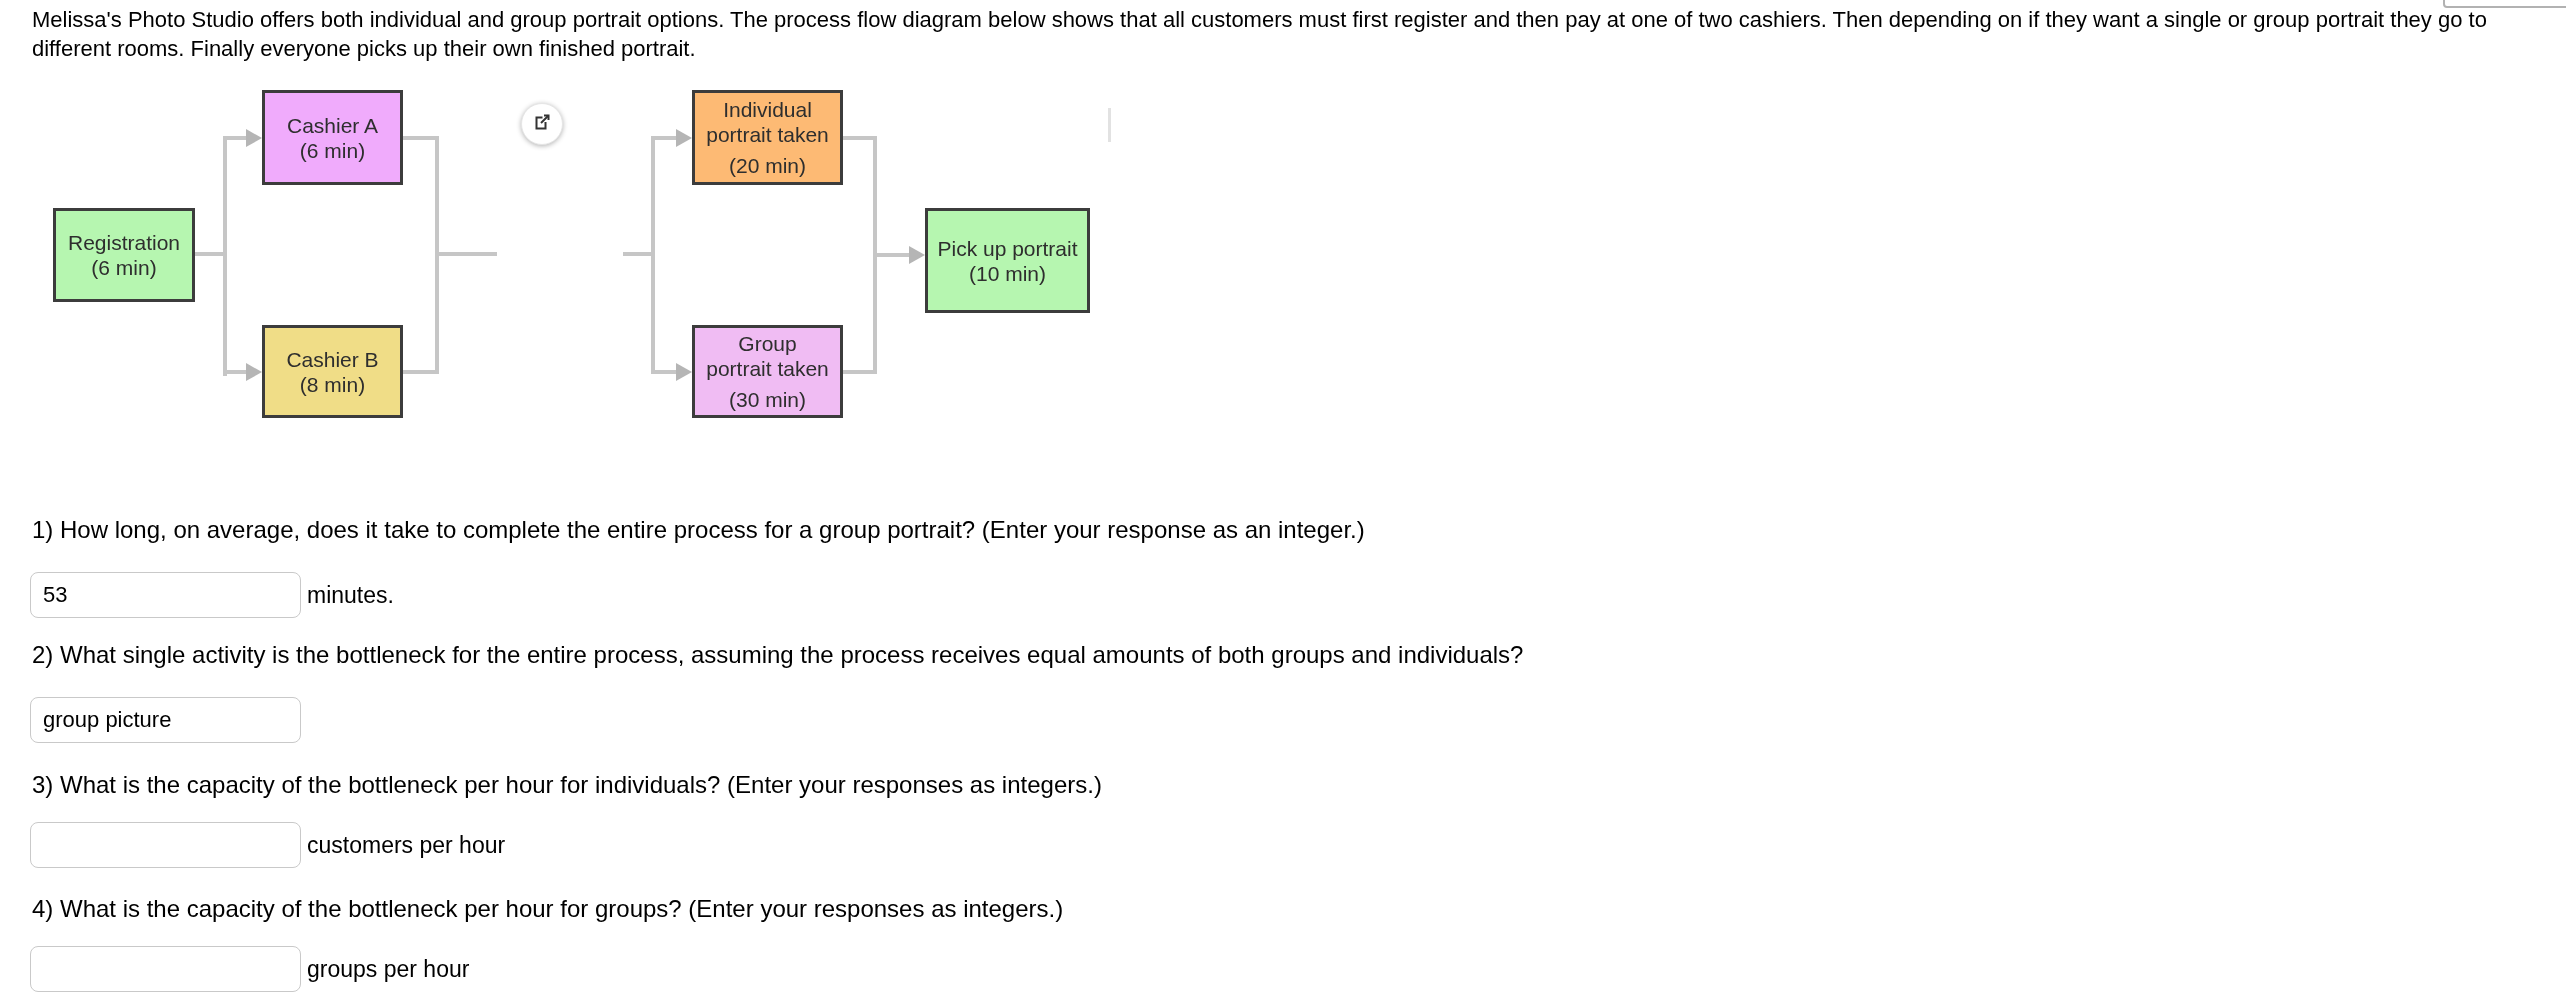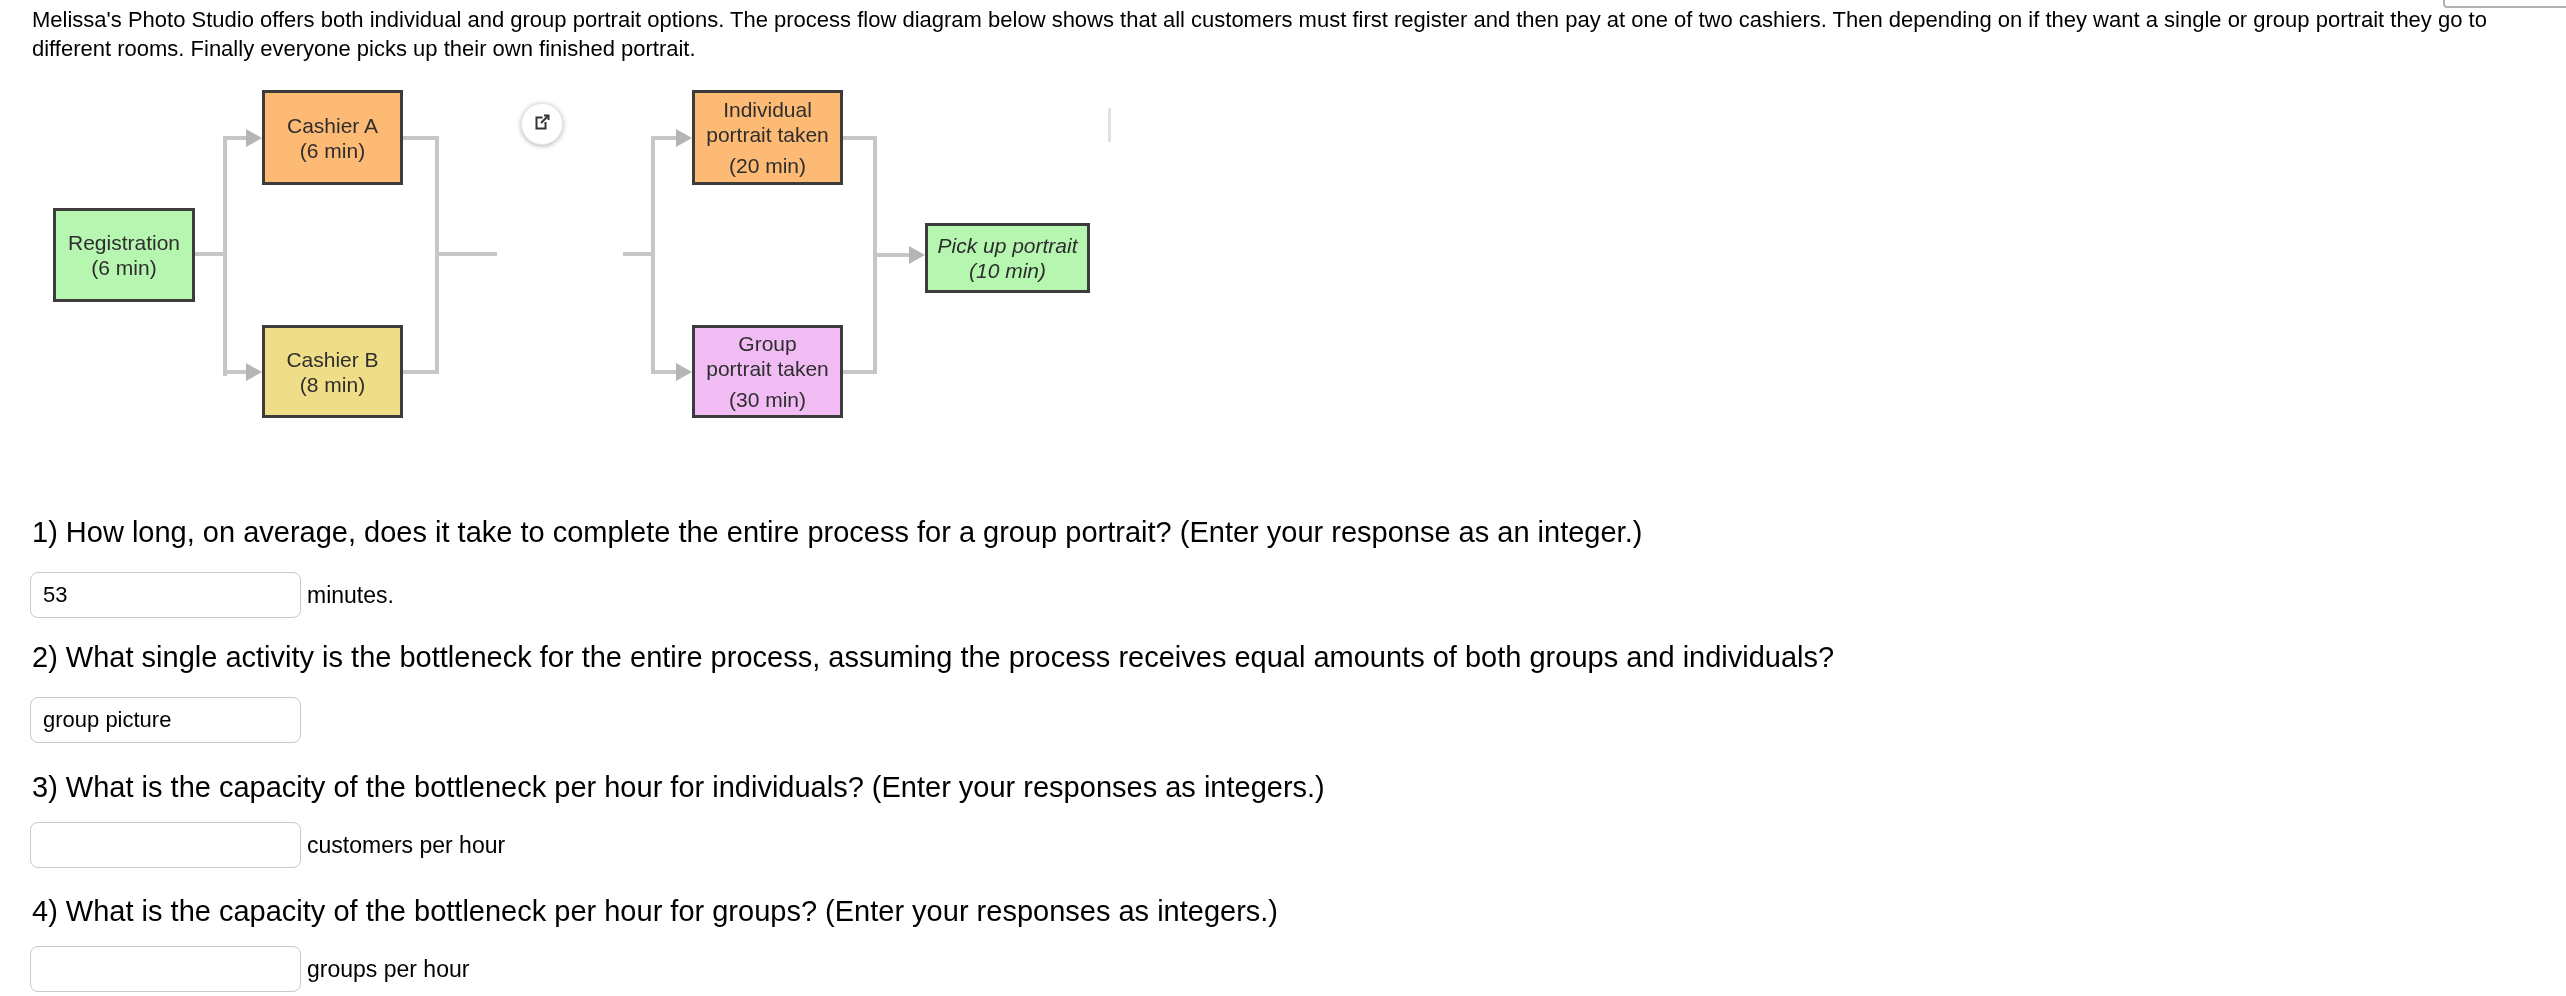--- a/index.html
+++ b/index.html
@@ -12,21 +12,21 @@
 
   
   .node { position:absolute; box-sizing:border-box; border:3px solid #3c3c3c;
           display:flex; flex-direction:column; align-items:center; justify-content:center;
           text-align:center; font-size:21px; line-height:25px; color:#2e2e2e; }
   .n-reg  { left:53px;  top:208px; width:142px; height:94px; }
   .n-ca   { left:262px; top:90px;  width:141px; height:95px; }
   .n-cb   { left:262px; top:325px; width:141px; height:93px; }
   .n-ind  { left:692px; top:90px;  width:151px; height:95px; }
   .n-grp  { left:692px; top:325px; width:151px; height:93px; }
-  .n-pick { left:925px; top:223px; width:165px; height:70px;font-style:italic; }
+  .n-pick { left:925px; top:208px; width:165px; height:105px; }
   .min-gap { margin-top:6px; }
 
   
   .line { position:absolute; background:#c6c6c6; }
   .arrow { position:absolute; width:0; height:0;
            border-top:9px solid transparent; border-bottom:9px solid transparent;
            border-left:16px solid #b5b5b5; }
   .l1  { left:195px; top:252px; width:32px; height:4px; }
   .l2  { left:223px; top:136px; width:4px;  height:240px; }
   .l3  { left:223px; top:136px; width:24px; height:4px; }
@@ -54,21 +54,21 @@
              border-radius:50%; background:#fff; border:1px solid #e6e6e6;
              box-shadow:0 1px 5px rgba(0,0,0,.30);
              display:flex; align-items:center; justify-content:center; cursor:pointer; }
 
   
   .artifact-line { position:absolute; left:1108px; top:108px; width:3px; height:34px; background:#e2e2e2; }
   .cut-box { position:absolute; left:2443px; top:-20px; width:150px; height:24px;
              border:2px solid #b2b2b2; border-radius:4px; background:#fff; }
 
   
-  .q-label { position:absolute; left:32px; font-size:29px; white-space:nowrap; }
+  .q-label { position:absolute; left:32px; font-size:24px; white-space:nowrap; }
   .q1-label { top:516px; } .q2-label { top:641px; } .q3-label { top:771px; } .q4-label { top:895px; }
   .answer-row { position:absolute; left:30px; display:flex; align-items:center; gap:6px; }
   .q1-row { top:572px; } .q2-row { top:697px; } .q3-row { top:822px; } .q4-row { top:946px;justify-content:flex-end; }
   .answer { width:271px; height:46px; box-sizing:border-box; background:#fff;
             border:1px solid #c9c9c9; border-radius:8px; padding:0 12px;
             font-family:"Liberation Sans", sans-serif; font-size:22px; color:#000; }
   .suffix { font-size:23px; color:#000; }
 </style>
 </head>
 <body>
@@ -98,21 +98,21 @@
     <div class="line l13"></div>
     <div class="line l14"></div>
     <div class="line l15"></div>
     <div class="line l16"></div>
     <div class="arrow a16"></div>
 
     <div class="node n-reg" style="background: rgb(182, 246, 176); align-items: center;">
       <div>Registration</div>
       <div>(6 min)</div>
     </div>
-    <div class="node n-ca" style="background: #fdba74;">
+    <div class="node n-ca" style="background: #f0abfc;">
       <div>Cashier A</div>
       <div>(6 min)</div>
     </div>
     <div class="node n-cb" style="background: rgb(240, 221, 135);">
       <div>Cashier B</div>
       <div>(8 min)</div>
     </div>
     <div class="node n-ind" style="background: #fdba74;">
       <div>Individual</div>
       <div>portrait taken</div>

